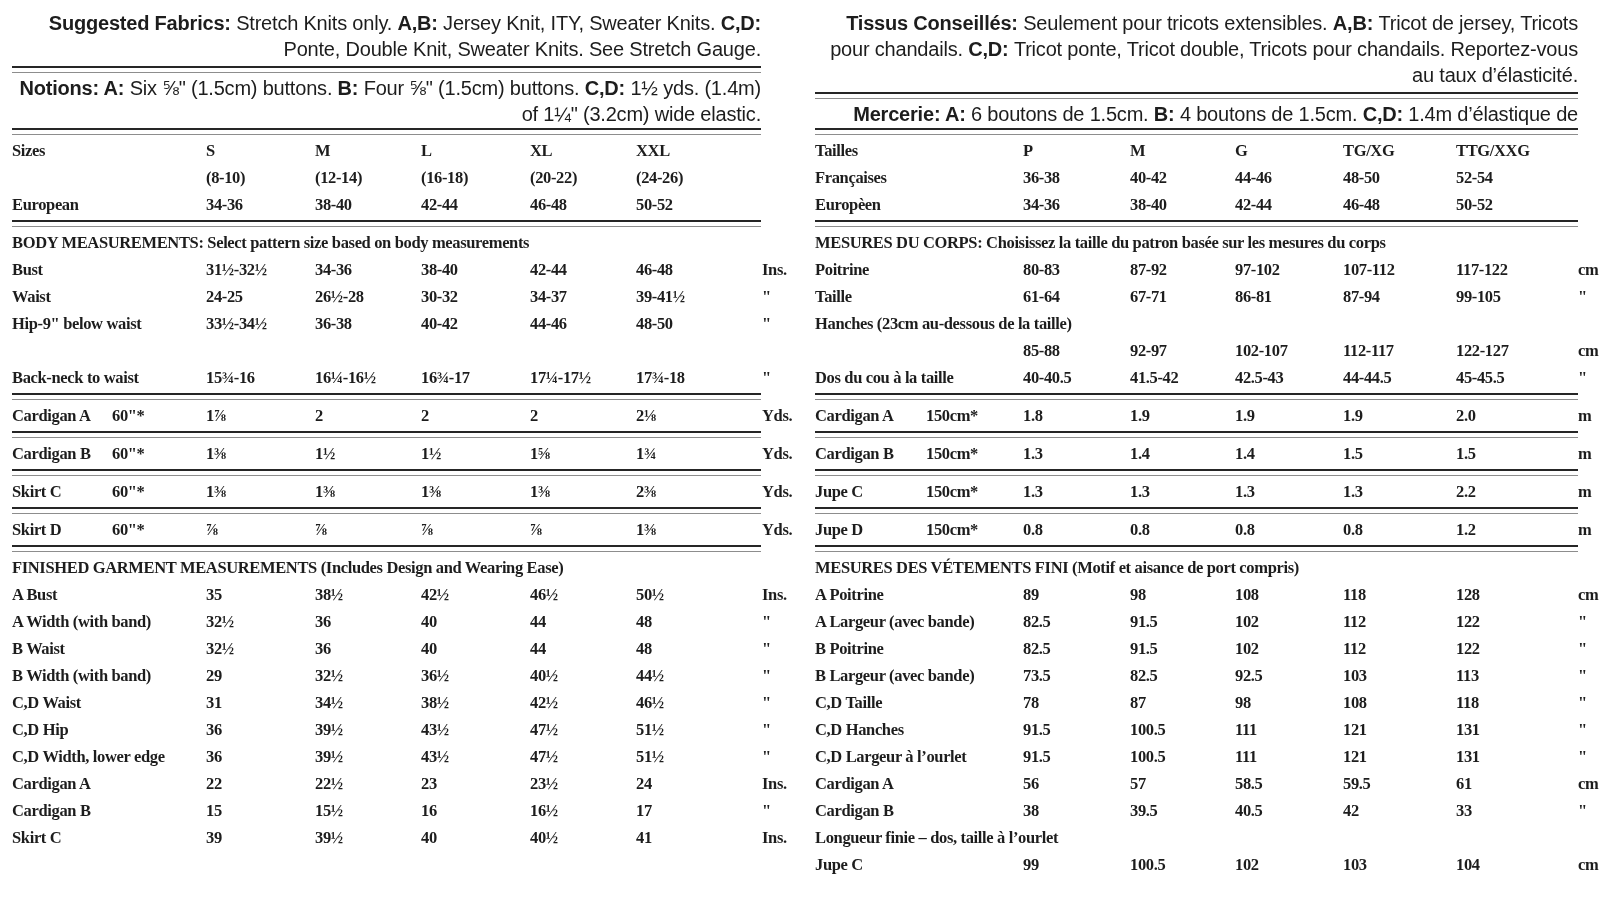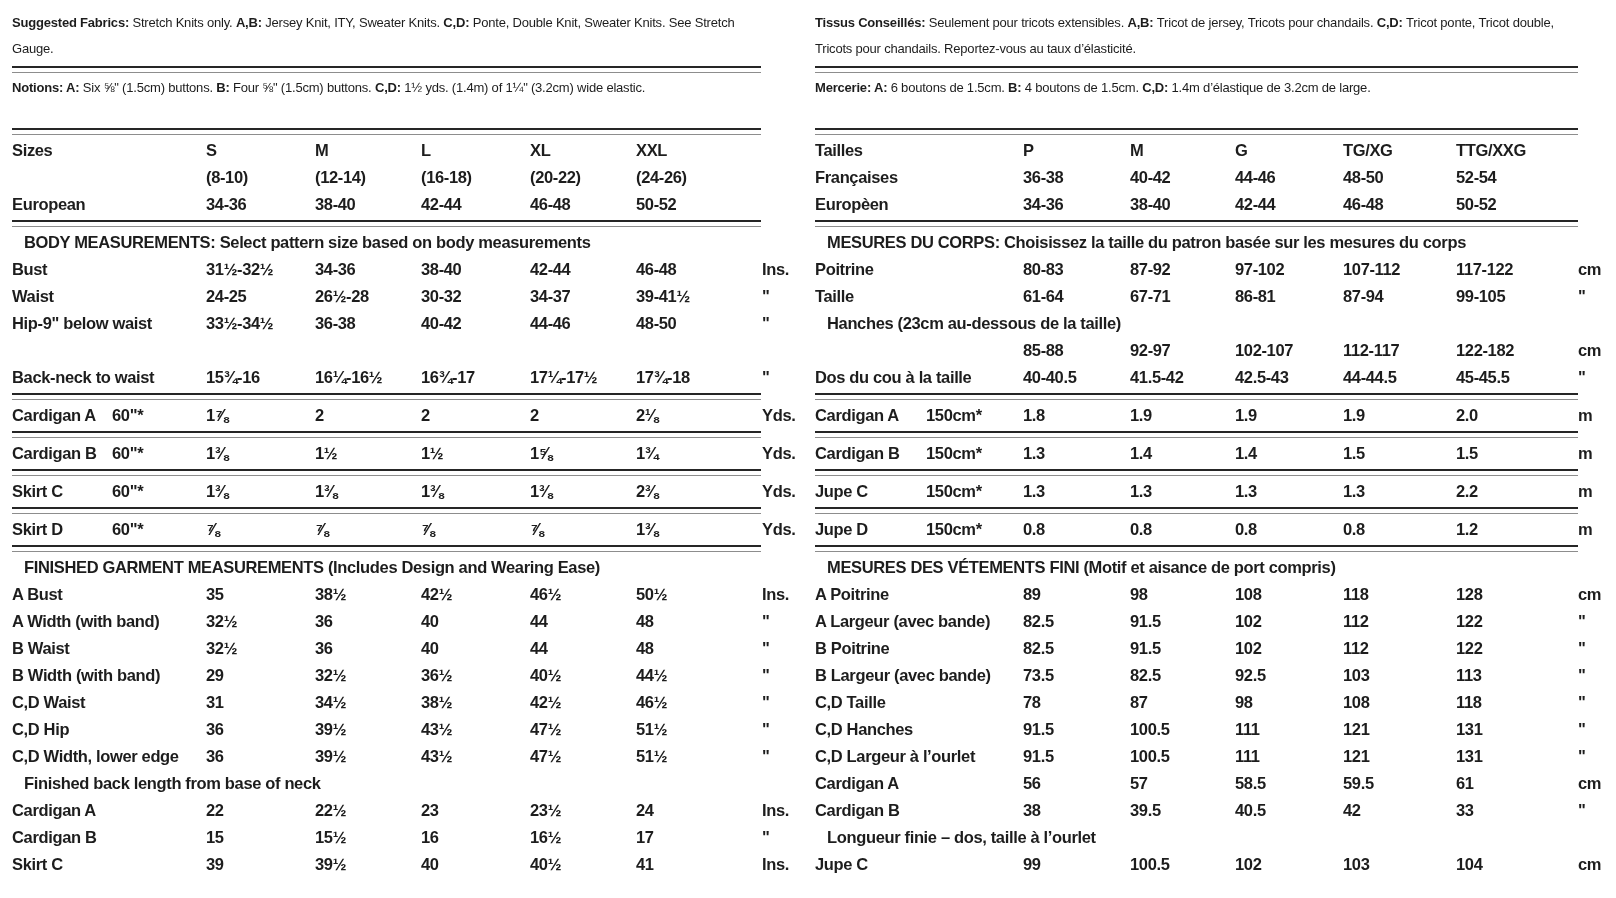--- a/index.html
+++ b/index.html
@@ -8,39 +8,40 @@
     background:#ffffff; color:#1d1d1d;
     font-family:"Liberation Sans","DejaVu Sans",sans-serif;
     -webkit-font-smoothing:antialiased;
   }
   .sheet { display:flex; gap:54px; padding:8px 10px 0 12px; }
   .col-left  { width:749px; flex:0 0 auto; }
   .col-right { width:763px; flex:0 0 auto; }
 
   
   .intro { height:118px; overflow:hidden; }
-  .para { font-size:13px; line-height:26px; letter-spacing:-0.2px; margin:2px 0 4px; font-weight:400; }
+  .para { font-size:20px; line-height:26px; letter-spacing:-0.2px; margin:2px 0 4px; font-weight:400;text-align:right; }
   .para .b { font-weight:bold; }
 
   
   .rule { height:4px; border-top:2.5px solid #262626; border-bottom:1.5px solid #8d8d8d; margin:2px 0 2px; }
 
   
   .tbl { }
   .row {
     display:grid; min-height:27px; align-items:center;
     font-weight:bold; font-size:16.5px; letter-spacing:-0.35px;
     white-space:nowrap;
+    font-family:Liberation Serif, serif;
   }
   .col-left  .row { grid-template-columns:100px 94px 109px 106px 109px 106px 92px 33px; }
   .col-right .row { grid-template-columns:111px 97px 107px 105px 108px 113px 88px 34px; }
 
   .cell { overflow:visible; }
   .kind-header .label, .kind-data .label { grid-column:1 / span 2; }
-  .kind-section .label { grid-column:1 / -1;margin-left:12px; }
+  .kind-section .label { grid-column:1 / -1; }
   .kind-spacer { min-height:27px; }
   .unit { padding-left:2px;margin-left:32px; }
 </style>
 </head>
 <body>
 
 <div class="sheet">
 
   <div class="col-left">
     <div class="intro">
@@ -248,24 +249,20 @@
         <div class="row kind-data">
           <span class="cell label">C,D Width, lower edge</span>
 
           <span class="cell v">36</span>
           <span class="cell v">39½</span>
           <span class="cell v">43½</span>
           <span class="cell v">47½</span>
           <span class="cell v">51½</span>
           <span class="cell unit">"</span>
         </div>
-        <div class="row kind-section">
-          <span class="cell label">Finished back length from base of neck</span>
-
-        </div>
         <div class="row kind-data">
           <span class="cell label">Cardigan A</span>
 
           <span class="cell v">22</span>
           <span class="cell v">22½</span>
           <span class="cell v">23</span>
           <span class="cell v">23½</span>
           <span class="cell v">24</span>
           <span class="cell unit">Ins.</span>
         </div>
@@ -360,21 +357,21 @@
           <span class="cell label">Hanches (23cm au-dessous de la taille)</span>
 
         </div>
         <div class="row kind-data">
           <span class="cell label"></span>
 
           <span class="cell v">85-88</span>
           <span class="cell v">92-97</span>
           <span class="cell v">102-107</span>
           <span class="cell v">112-117</span>
-          <span class="cell v">122-182</span>
+          <span class="cell v">122-127</span>
           <span class="cell unit">cm</span>
         </div>
         <div class="row kind-data">
           <span class="cell label">Dos du cou à la taille</span>
 
           <span class="cell v">40-40.5</span>
           <span class="cell v">41.5-42</span>
           <span class="cell v">42.5-43</span>
           <span class="cell v">44-44.5</span>
           <span class="cell v">45-45.5</span>

